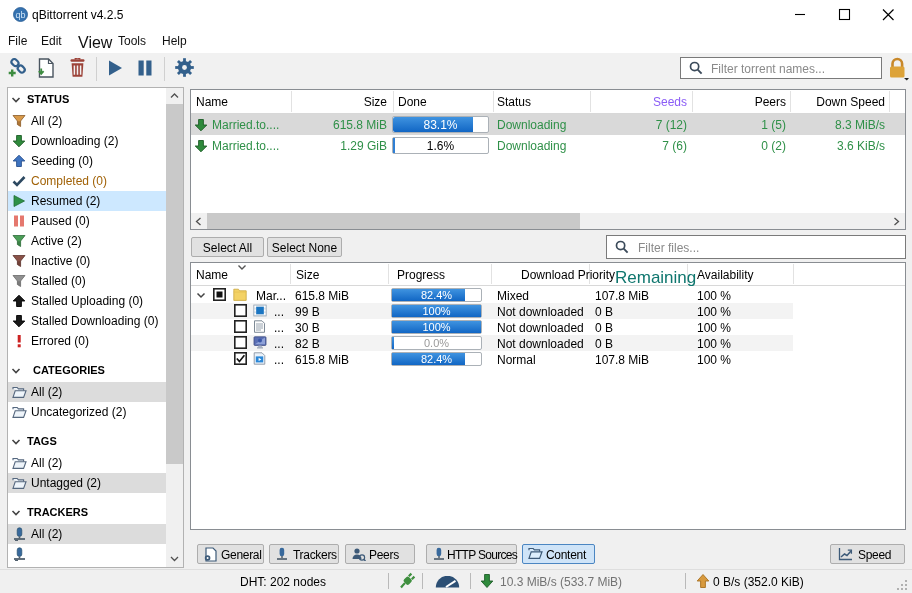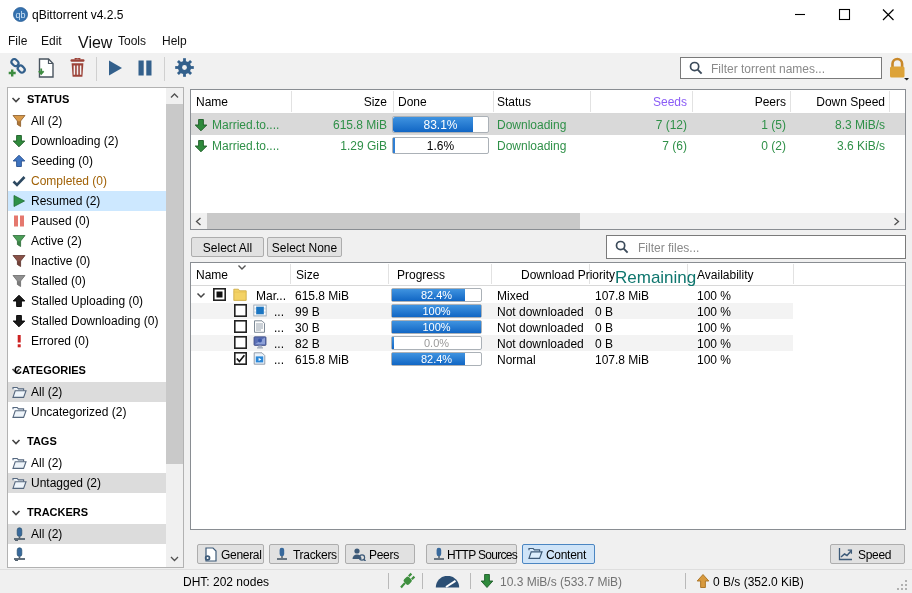--- a/index.html
+++ b/index.html
@@ -136,21 +136,21 @@
     <path d="M4.6 1.5 h4.8 v5.5 h3.4 L7 12.8 L1.2 7 h3.4 z" fill="#1a1a1a" stroke="#000" stroke-width="0.9"></path>
   </svg>
 <div class="txt" style="left:31px;top:334px;font-size:12px;color:#000;font-weight:normal;">Errored (0)</div>
 <svg class="abs" style="left:12px;top:334px;width:14px;height:14px" viewBox="0 0 14 14">
     <rect x="5.7" y="1" width="3" height="7.5" fill="#cc2222"></rect>
     <rect x="5.7" y="10.3" width="3" height="3" fill="#cc2222"></rect>
   </svg>
 <svg class="abs" style="left:11px;top:367px;width:10px;height:8px" viewBox="0 0 10 8">
     <path d="M1.5 2 L5 5.5 L8.5 2" fill="none" stroke="#444" stroke-width="1.6"></path>
   </svg>
-<div class="txt" style="left:14px;top:364px;font-size:11px;color:#000;font-weight:bold;">CATEGORIES</div>
+<div class="txt" style="left:33px;top:364px;font-size:11px;color:#000;font-weight:bold;">CATEGORIES</div>
 <div class="abs" style="left:8px;top:382px;width:158px;height:20px;background:#dcdcdc"></div>
 <div class="txt" style="left:31px;top:385px;font-size:12px;color:#000;font-weight:normal;">All (2)</div>
 <svg class="abs" style="left:12px;top:386px;width:15px;height:13px" viewBox="0 0 15 13">
 <path d="M1 3.2 v-1.7 h4.2 l1.2 1.4 h5.2 v1.8" fill="#eef4fa" stroke="#55677e" stroke-width="1.1"></path>
 <path d="M1 11.4 L3.2 4.8 h10.8 L11.6 11.4 z" fill="#eef4fa" stroke="#55677e" stroke-width="1.1"></path>
 </svg>
 <div class="txt" style="left:31px;top:405px;font-size:12px;color:#000;font-weight:normal;">Uncategorized (2)</div>
 <svg class="abs" style="left:12px;top:406px;width:15px;height:13px" viewBox="0 0 15 13">
 <path d="M1 3.2 v-1.7 h4.2 l1.2 1.4 h5.2 v1.8" fill="#eef4fa" stroke="#55677e" stroke-width="1.1"></path>
 <path d="M1 11.4 L3.2 4.8 h10.8 L11.6 11.4 z" fill="#eef4fa" stroke="#55677e" stroke-width="1.1"></path>
@@ -401,21 +401,21 @@
 </svg>
 <div class="txt" style="left:546px;top:548px;font-size:12px;color:#000;font-weight:normal;letter-spacing:-0.3px;">Content</div>
 <div class="abs" style="left:830px;top:544px;width:75px;height:20px;background:#e1e1e1;border:1px solid #adadad;border-radius:2px"></div>
 <svg class="abs" style="left:838px;top:547px;width:15px;height:14px" viewBox="0 0 15 14">
 <path d="M1.5 1 v11.5 h12.5" fill="none" stroke="#3d5a78" stroke-width="1.3"></path>
 <path d="M3 10 l3.5 -3 l2.5 1.5 l4 -4.5" fill="none" stroke="#3d5a78" stroke-width="1.5"></path>
 <path d="M9.8 3.2 h3.6 v3.6" fill="none" stroke="#3d5a78" stroke-width="1.3"></path>
 </svg>
 <div class="txt" style="left:858px;top:548px;font-size:12px;color:#000;font-weight:normal;letter-spacing:-0.3px;">Speed</div>
 <div class="abs" style="left:0;top:569px;width:912px;height:24px;background:#f0f0f0;border-top:1px solid #dedede"></div>
-<div class="txt" style="left:183px;top:575px;width:200px;text-align:left;font-size:12px;color:#000;">DHT: 202 nodes</div>
+<div class="txt" style="left:183px;top:575px;width:200px;text-align:center;font-size:12px;color:#000;">DHT: 202 nodes</div>
 <div class="abs" style="left:388px;top:573px;width:1px;height:16px;background:#b9b9b9"></div>
 <div class="abs" style="left:422px;top:573px;width:1px;height:16px;background:#b9b9b9"></div>
 <div class="abs" style="left:470px;top:573px;width:1px;height:16px;background:#b9b9b9"></div>
 <div class="abs" style="left:685px;top:573px;width:1px;height:16px;background:#b9b9b9"></div>
 <svg class="abs" style="left:399px;top:572px;width:17px;height:17px" viewBox="0 0 17 17">
 <path d="M2 15.5 C4 13 4.5 12.5 6 11" stroke="#3f8f3f" stroke-width="2.2" fill="none"></path>
 <rect x="5.2" y="5.2" width="7" height="7" rx="2" transform="rotate(45 8.7 8.7)" fill="#3f8f3f"></rect>
 <path d="M9.8 4.2 l2.6 -2.6 M12.8 7.2 l2.6 -2.6" stroke="#3f8f3f" stroke-width="2.2" fill="none"></path>
 </svg>
 <svg class="abs" style="left:435px;top:576px;width:25px;height:12px" viewBox="0 0 25 12">

